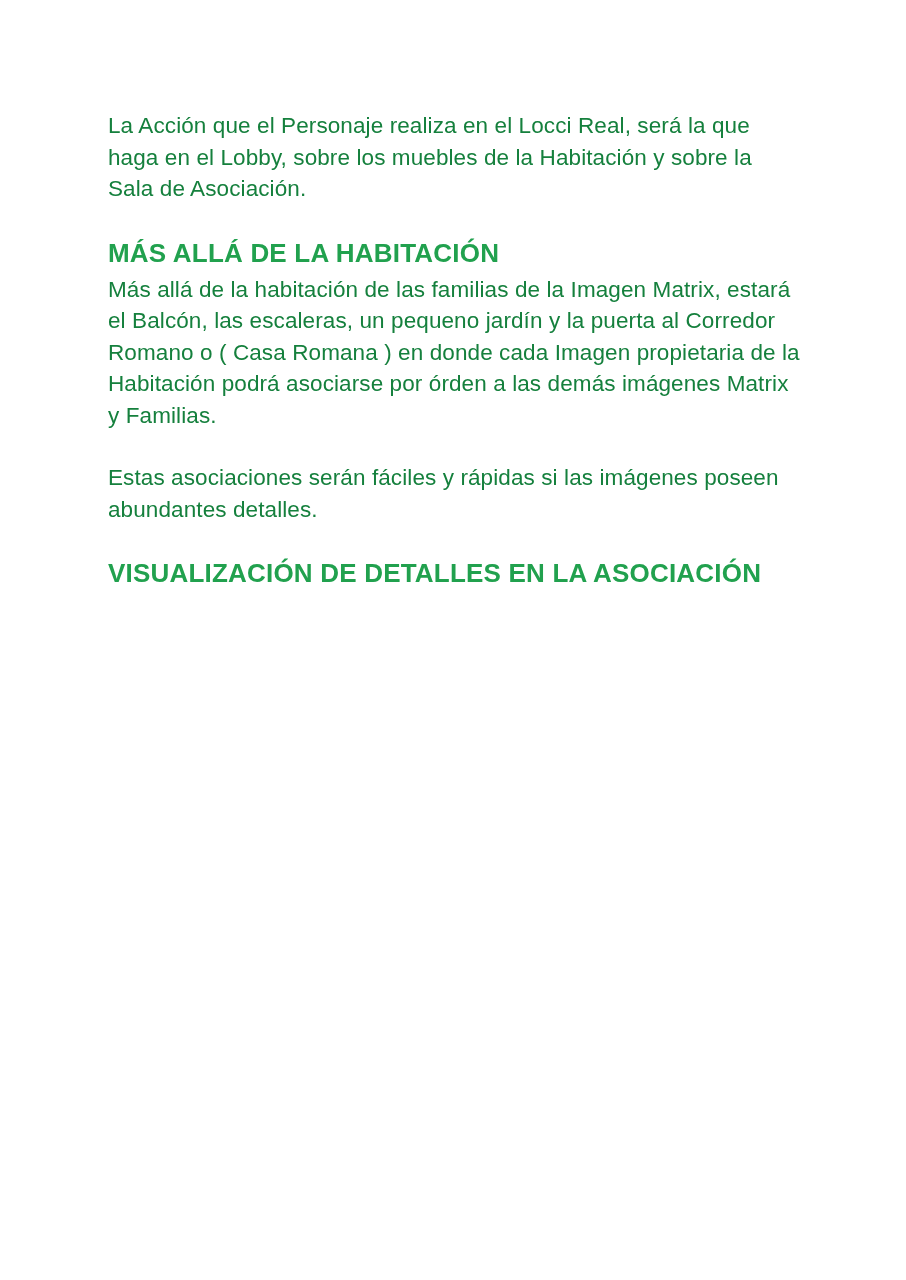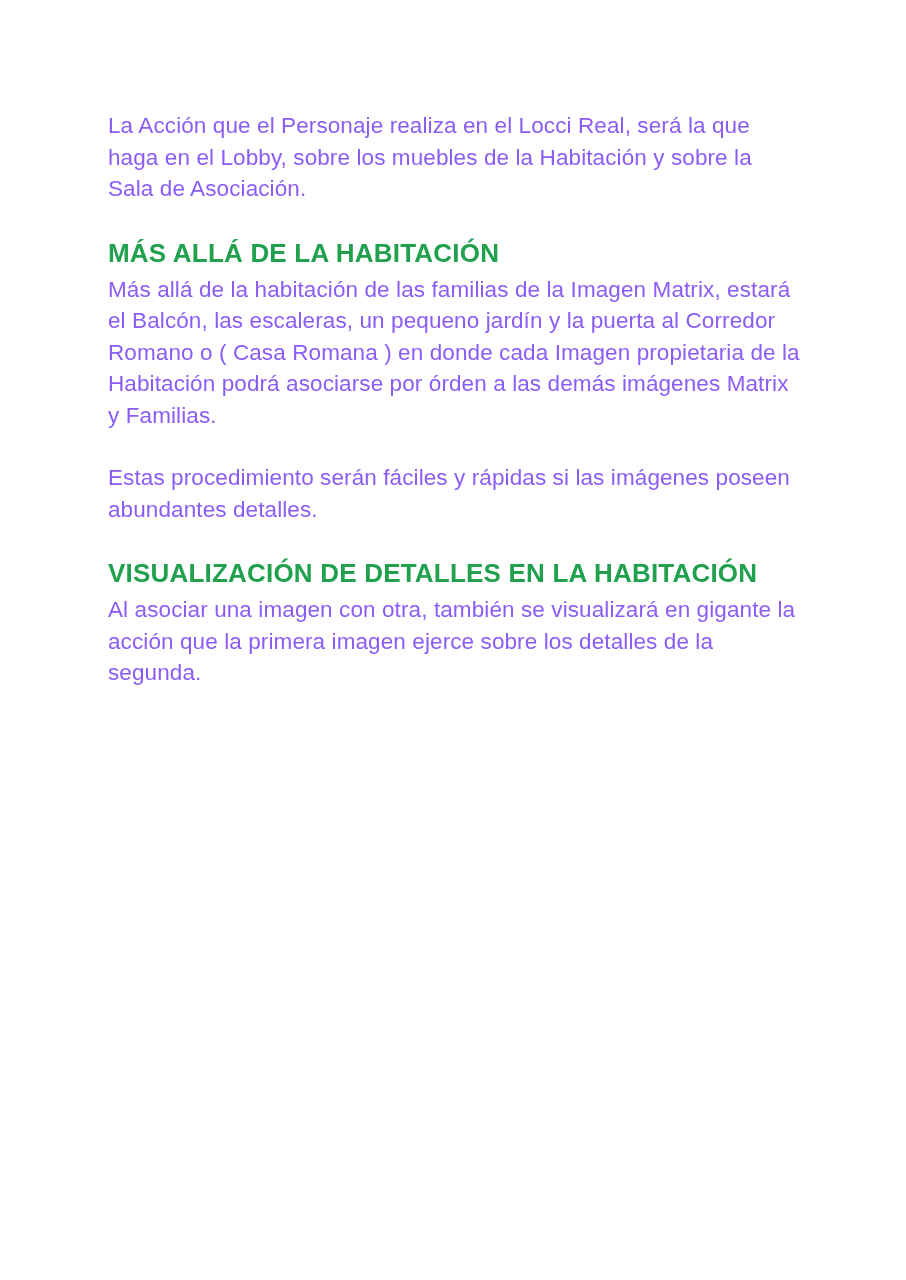--- a/index.html
+++ b/index.html
@@ -18,21 +18,21 @@
     width: 906px;
     height: 1280px;
     padding: 110px 104px 0 108px;
     background: #ffffff;
   }
   .doc-paragraph {
     margin: 0 0 31px 0;
     max-width: 700px;
     font-size: 22.5px;
     line-height: 31.5px;
-    color: #8b5cf6;
+    color: #15803d;
     letter-spacing: 0.1px;
   }
   .doc-heading {
     margin: 23px 0 4px 0;
     max-width: 700px;
     font-size: 26px;
     line-height: 34px;
     font-weight: 700;
     color: #21a14e;
     letter-spacing: 0.2px;
@@ -45,22 +45,21 @@
 <body>
 
 <div class="page">
 
   <p class="doc-paragraph">La Acción que el Personaje realiza en el Locci Real, será la que haga en el Lobby, sobre los muebles de la Habitación y sobre la Sala de Asociación.</p>
 
   <h2 class="doc-heading">MÁS ALLÁ DE LA HABITACIÓN</h2>
 
   <p class="doc-paragraph">Más allá de la habitación de las familias de la Imagen Matrix, estará el Balcón, las escaleras, un pequeno jardín y la puerta al Corredor Romano o ( Casa Romana ) en donde cada Imagen propietaria de la Habitación podrá asociarse por órden a las demás imágenes Matrix y Familias.</p>
 
-  <p class="doc-paragraph">Estas procedimiento serán fáciles y rápidas si las imágenes poseen abundantes detalles.</p>
+  <p class="doc-paragraph">Estas asociaciones serán fáciles y rápidas si las imágenes poseen abundantes detalles.</p>
 
 
-  <h2 class="doc-heading">VISUALIZACIÓN DE DETALLES EN LA HABITACIÓN</h2>
+  <h2 class="doc-heading">VISUALIZACIÓN DE DETALLES EN LA ASOCIACIÓN</h2>
 
 
-  <p class="doc-paragraph">Al asociar una imagen con otra, también se visualizará en gigante la acción que la primera imagen ejerce sobre los detalles de la segunda.</p>
 
 
 </div>
 
 </body></html>

